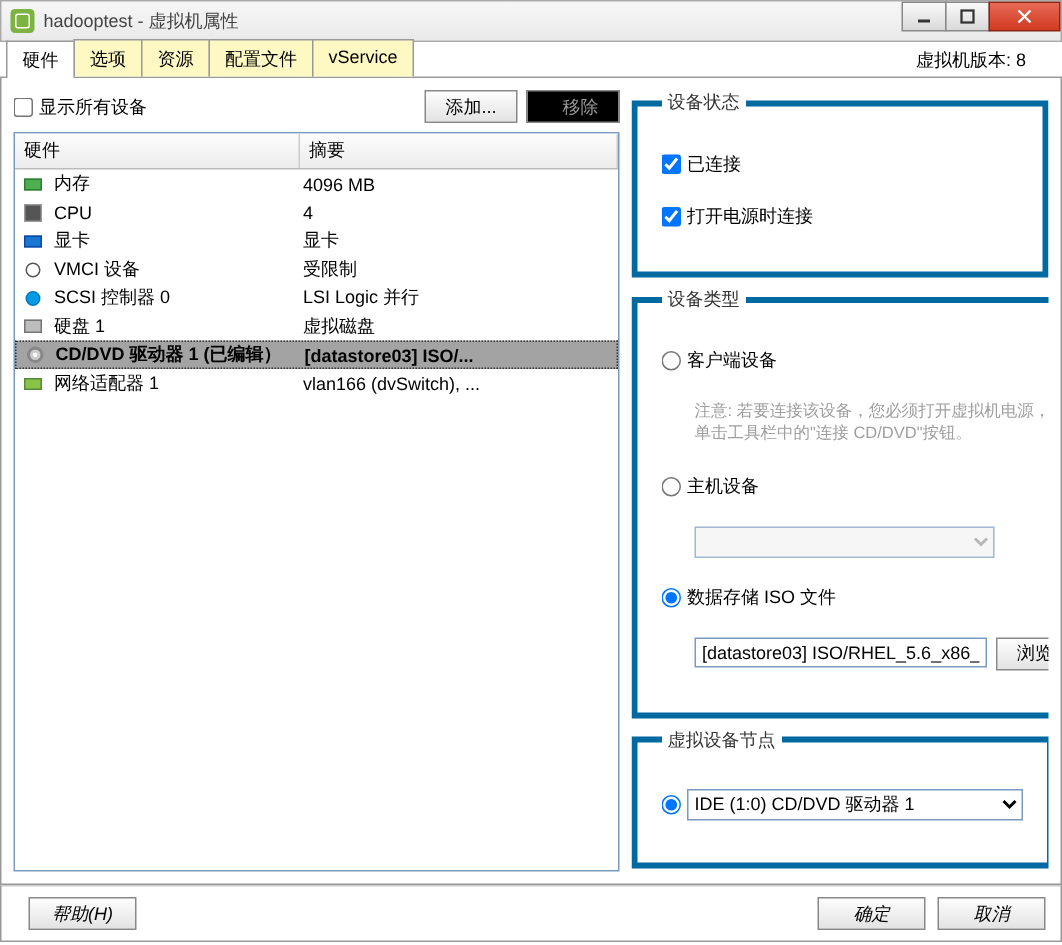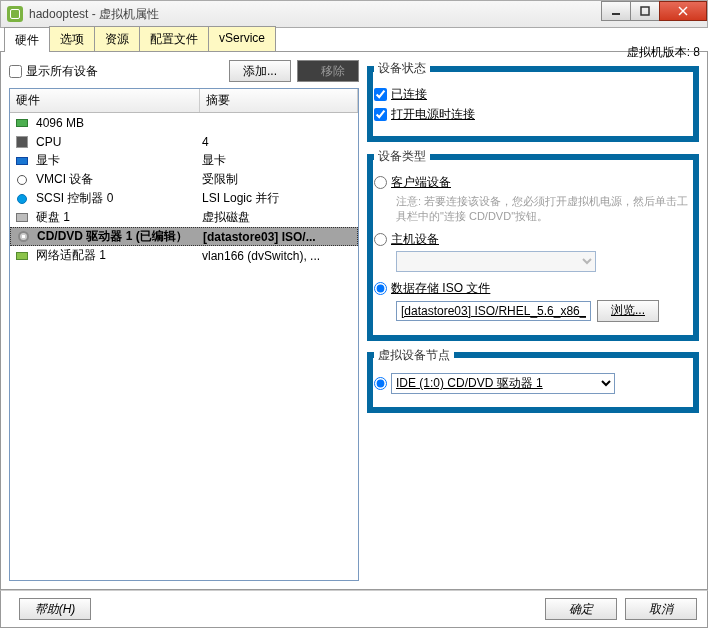--- a/index.html
+++ b/index.html
@@ -12,50 +12,50 @@
 .titlebar .title { color: #444; text-align: right; }
 .winbtns { position: absolute; right: 0; top: 0; display: flex; }
 .winbtn { width: 30px; height: 20px; border: 1px solid #888; background: linear-gradient(#fafafa,#d9d9d9); display: flex; align-items: center; justify-content: center; margin-left: -1px; }
 .winbtn.close { width: 48px; background: linear-gradient(#e76a57,#d13a20); border-color: #8a2613; }
 .winbtn svg { width: 10px; height: 10px; }
 
 
 .tabstrip { height: 24px; border-bottom: 1px solid #999; display: flex; align-items: flex-end; padding-left: 4px; position: relative; }
 .tab { padding: 4px 10px 3px; border: 1px solid #999; border-bottom: none; background: #fef9c3; margin-right: -1px; cursor: pointer; position: relative; }
 .tab.active { background: #fff; top: 1px; }
-.vmversion { position: absolute; right: 8px; top: 4px; margin-top: 12px; }
+.vmversion { position: absolute; right: 24px; top: 4px; }
 
 
 .client { display: flex; height: 538px; border: 1px solid #999; border-top: none; padding: 8px; gap: 8px; }
-.leftcol { width: 350px; display: flex; flex-direction: column; }
+.leftcol { width: 404px; display: flex; flex-direction: column; }
 .rightcol { flex: 1; display: flex; flex-direction: column; gap: 6px; overflow: hidden; }
 
 .toprow { display: flex; align-items: center; margin-bottom: 6px; }
 .chk { margin-right: 4px; }
 .btn { min-width: 62px; height: 22px; border: 1px solid #888; background: linear-gradient(#fdfdfd,#e3e3e3); padding: 0 10px; cursor: pointer; }
-.btn:disabled { color: #999; background: #404040; padding-left: 20px; }
+.btn:disabled { color: #999; background: #000000; padding-left: 20px; }
 
 
 .hwlist { border: 1px solid #7a9ac0; flex: 1; overflow: hidden; }
 .hwhdr { display: flex; background: linear-gradient(#fdfdfd,#ececec); border-bottom: 1px solid #bbb; }
 .hwhdr .col { padding: 3px 6px; border-right: 1px solid #ccc; }
 .col-name { width: 190px; }
 .col-sum { flex: 1; }
 .hwrow { display: flex; align-items: center; height: 19px; padding: 0 4px; cursor: pointer; }
 .hwrow.selected { background: #a3a3a3; border: 1px dotted #333; }
 .hwrow .hicon { width: 16px; height: 14px; margin-right: 6px; display: flex; align-items: center; justify-content: center; }
 .hwrow .name { width: 166px; white-space: nowrap; overflow: hidden; }
 .hwrow .summary { white-space: nowrap; overflow: hidden; text-overflow: ellipsis; flex: 1; }
 .hwrow.selected .name, .hwrow.selected .summary { font-weight: bold; }
 
 
-fieldset { border: 6px solid #0369a1; padding: 6px 1px 10px; }
+fieldset { border: 4px solid #0369a1; padding: 6px 16px 10px; }
 legend { padding: 0 4px; color: #333; }
 fieldset.disabled legend, fieldset.disabled label, fieldset.disabled span { color: #9e9e9e; }
-.row { display: flex; align-items: center; margin: 3px 0; text-decoration: underline; }
+.row { display: flex; margin: 18px 0; }
 .hint { color: #9e9e9e; font-size: 11px; margin: 2px 0 6px 22px; line-height: 1.4; }
 input[type=text] { height: 20px; border: 1px solid #7a9ac0; padding: 0 4px; }
 select { height: 21px; border: 1px solid #7a9ac0; background: #fff; }
 input[disabled], select[disabled] { background: #f3f3f3; color: #999; }
 
 
 .bottombar { height: 38px; border: 1px solid #999; border-top: 1px solid #ccc; display: flex; align-items: center; padding: 0 10px; }
 .bottombar .spacer { flex: 1; }
 .bottombar .btn { min-width: 72px; margin-left: 8px; font-style: italic; }
 
@@ -119,20 +119,21 @@
     <div class="hwlist">
       <div class="hwhdr">
         <div class="col col-name">硬件</div>
         <div class="col col-sum">摘要</div>
       </div>
       <div id="hw-body">
           <div class="hwrow">
             <span class="hicon">
               <span class="ic-mem"></span>
             </span>
+            <span class="name">内存</span>
             <span class="summary">4096 MB</span>
           </div>
           <div class="hwrow">
             <span class="hicon">
               <span class="ic-cpu"></span>
             </span>
             <span class="name">CPU</span>
             <span class="summary">4</span>
           </div>
           <div class="hwrow">

